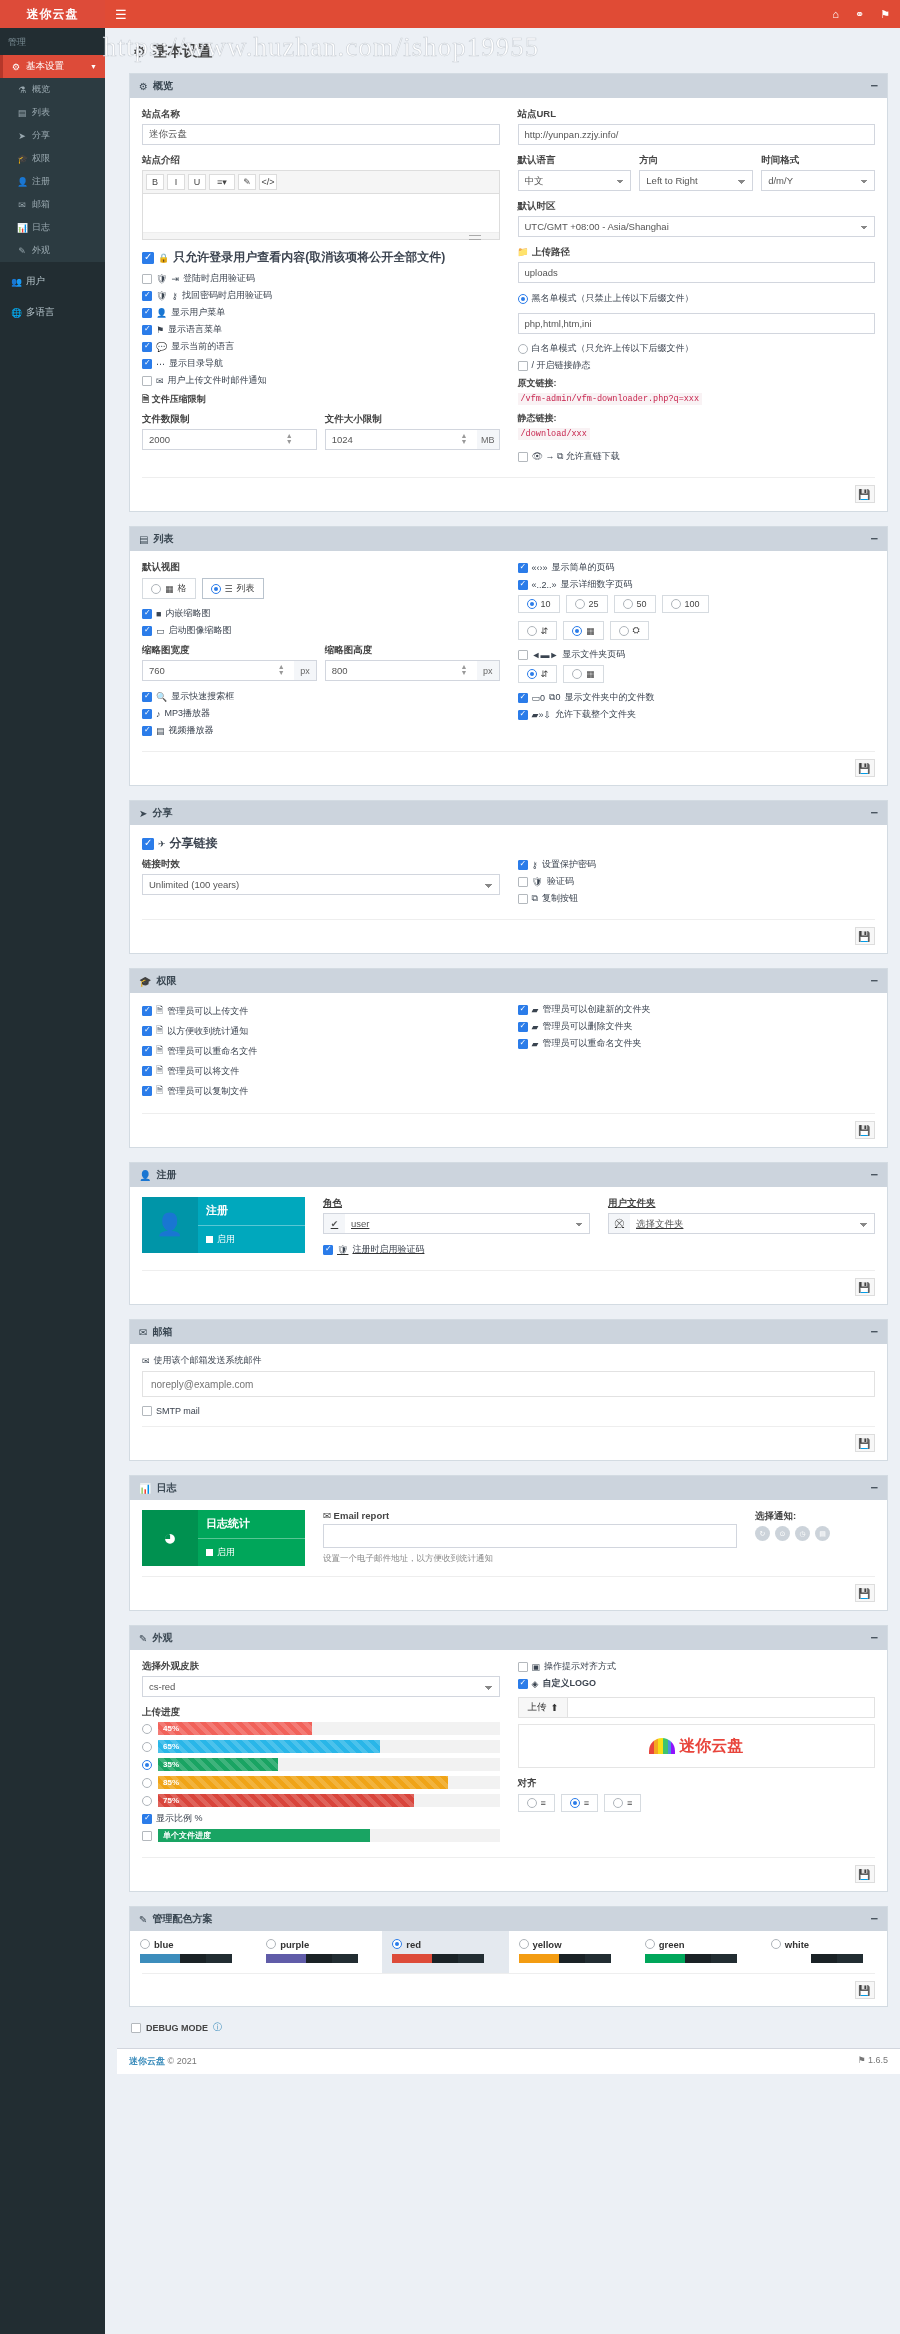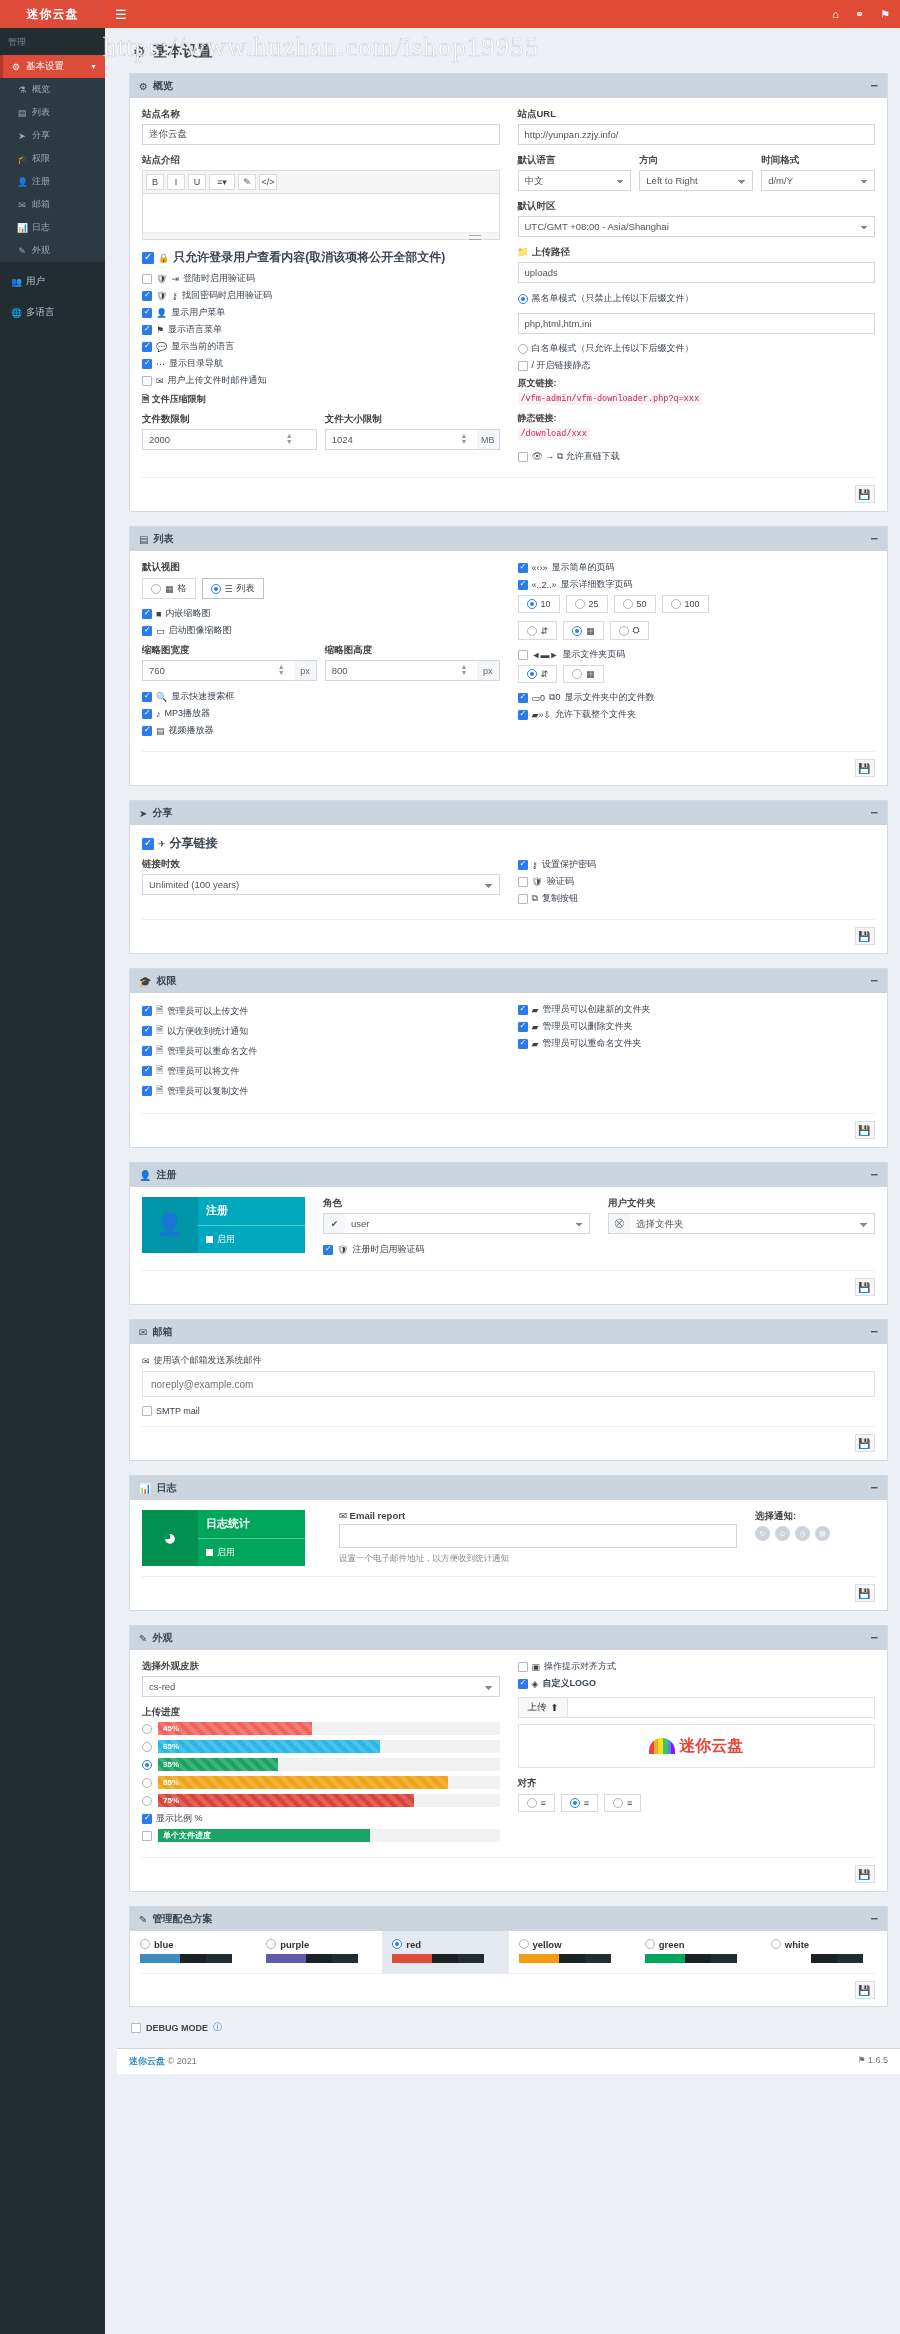--- a/index.html
+++ b/index.html
@@ -662,21 +662,21 @@
           <div class="tile">
             <div class="tile-ic">👤</div>
             <div class="tile-tx">
               <div class="t1">注册</div>
               <div class="t2">
                 <span class="sq"></span>
                 <span>启用</span>
               </div>
             </div>
           </div>
-          <div style="flex:1; display:flex; gap:18px;">
+          <div style="flex:1; display:flex; gap:18px;text-decoration:underline;">
             <div style="flex:1;">
               <label class="fl">角色</label>
               <div class="ig">
                 <div class="pre">✔</div>
                 <select class="sel"><option>user</option></select>
               </div>
               <div class="ck" style="margin-top:9px;">
                 <span class="cbox on"></span>
                 <span class="ic">🛡</span>
                 <span>注册时启用验证码</span>
@@ -732,21 +732,21 @@
           <div class="tile green">
             <div class="tile-ic">◕</div>
             <div class="tile-tx">
               <div class="t1">日志统计</div>
               <div class="t2">
                 <span class="sq"></span>
                 <span>启用</span>
               </div>
             </div>
           </div>
-          <div style="flex:1;margin-left:16px;">
+          <div style="flex:1;">
             <div style="display:flex; gap:18px;">
               <div style="flex:1;">
                 <label class="fl">
                   <span>✉</span>
                   <span>Email report</span>
                 </label>
                 <input class="ti" style="height: 24px;" value="">
               </div>
               <div style="width:120px;">
                 <label class="fl">选择通知:</label>

